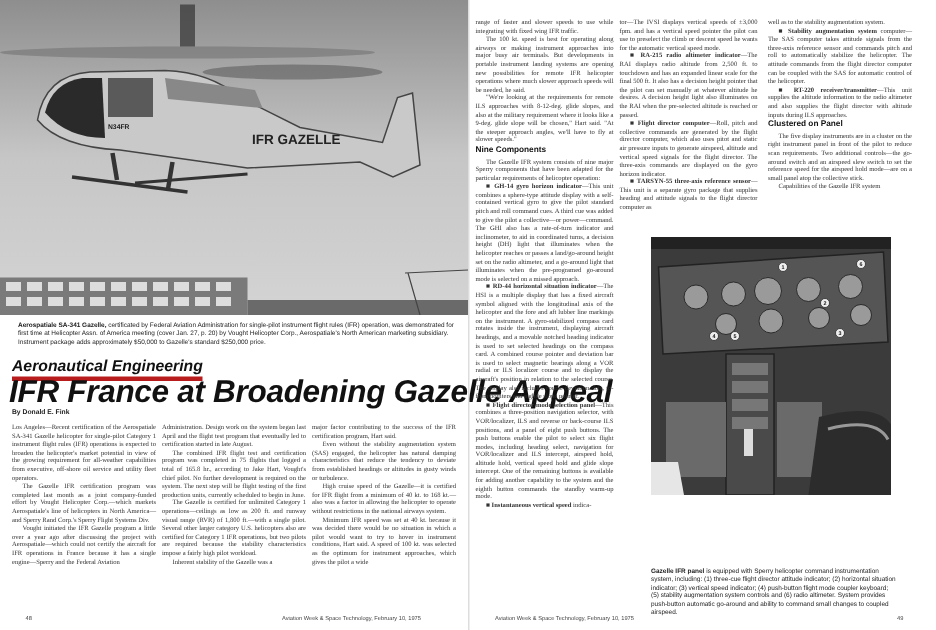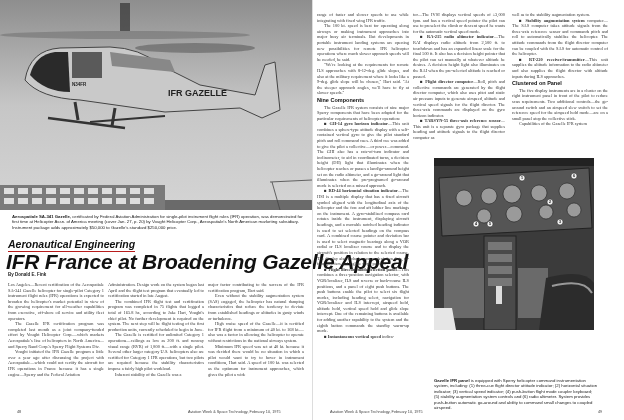--- a/index.html
+++ b/index.html
@@ -4,21 +4,21 @@
 <style>
   html, body { margin:0; padding:0; background:#fff; }
   body { width:624px; height:420px; position:relative; overflow:hidden; font-family:"Liberation Serif", serif; color:#222; }
   .page { position:absolute; top:0; height:420px; }
   .left-page { left:0; width:312px; }
   .right-page { left:312px; width:312px; }
   .photo-heli { position:absolute; left:0; top:0; width:312px; height:210px; background:linear-gradient(#9a9a9a 0%, #c9c9c9 55%, #d8d8d8 85%, #8a8a8a 100%); overflow:hidden;text-decoration:underline; }
   .photo-heli svg { position:absolute; left:0; top:0; }
   .caption { position:absolute; font-family:"Liberation Sans", sans-serif; font-size:4.3px; line-height:5.4px; color:#222; }
   .caption b { font-weight:bold; }
-  .section-label { position:absolute; left:8px; top:238px; font-family:"Liberation Sans", sans-serif; font-style:italic; font-weight:bold; font-size:10.5px; color:#111; border-bottom:1px solid #b91c1c; padding-bottom:1px; }
+  .section-label { position:absolute; left:8px; top:238px; font-family:"Liberation Sans", sans-serif; font-style:italic; font-weight:bold; font-size:10.5px; color:#111; border-bottom:3px solid #b91c1c; padding-bottom:1px; }
   .headline { position:absolute; left:6px; top:250px; font-family:"Liberation Sans", sans-serif; font-style:italic; font-weight:bold; font-size:21px; color:#111; white-space:nowrap; letter-spacing:-0.2px; }
   .byline { position:absolute; left:8px; top:272px; font-family:"Liberation Sans", sans-serif; font-weight:bold; font-size:4.5px; }
   .col { position:absolute; font-size:4.4px; line-height:5.6px; text-align:justify; color:#333; }
   .col p { margin:0; text-indent:7px; }
   .col p.noindent { text-indent:0; }
   .col h4 { margin:2px 0 1px; font-family:"Liberation Sans", sans-serif; font-size:5.5px; font-weight:bold; color:#111; }
   .col .bullet { font-weight:bold; }
   .folio { position:absolute; font-family:"Liberation Sans", sans-serif; font-size:3.8px; color:#444; }
   .photo-panel { position:absolute; left:434px; top:158px; width:160px; height:172px; background:#3a3a3a; overflow:hidden; }
   .photo-panel svg { position:absolute; left:0; top:0; }

